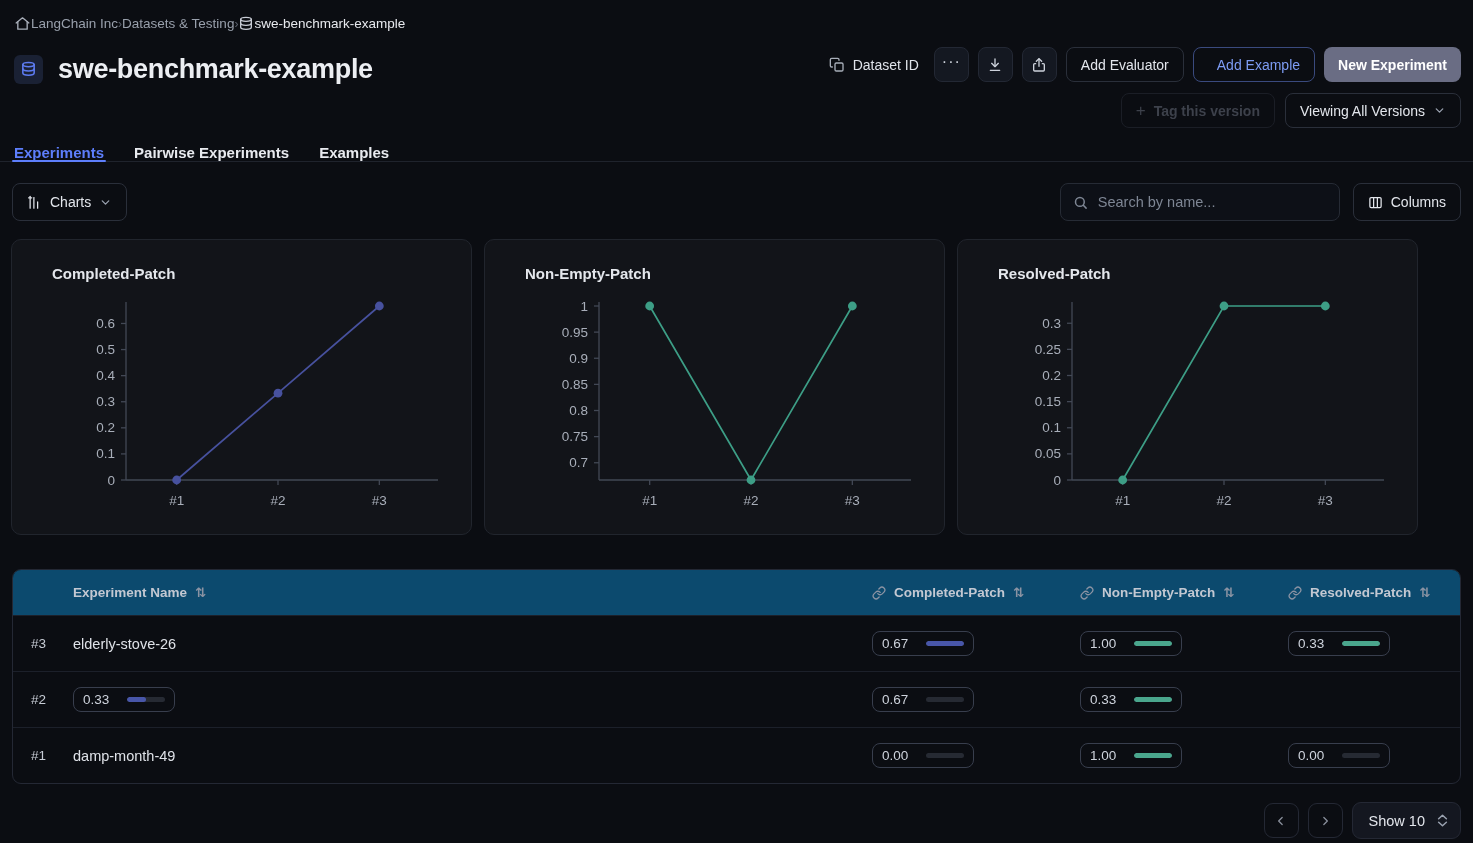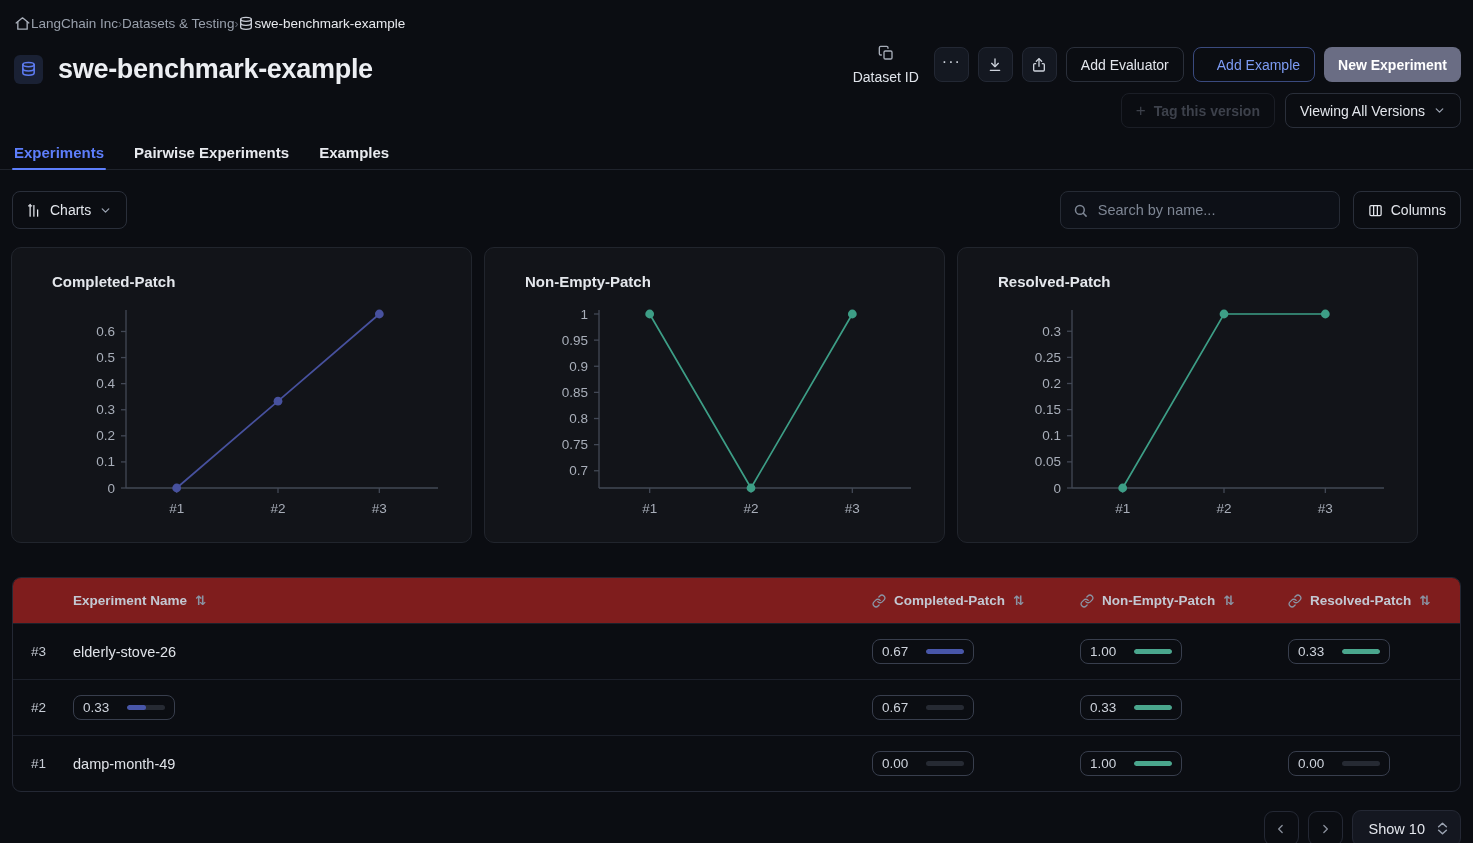--- a/index.html
+++ b/index.html
@@ -23,34 +23,34 @@
   .header-zone { display:flex; justify-content:space-between; align-items:flex-start; padding:6px 12px 0 14px; }
   .title-block { display:flex; align-items:center; gap:15px; margin-top:14px; }
   .title-iconbox { width:29px; height:29px; border-radius:6px; background:#1a2134; display:flex; align-items:center; justify-content:center; color:#5d7bf0; }
   h1.page-title { font-size:27px; font-weight:700; letter-spacing:-.3px; color:#eceef2; }
 
   .header-right { display:flex; flex-direction:column; align-items:flex-end; gap:11px; }
   .actions-row { display:flex; align-items:center; gap:9px; margin-top:7px; }
   .btn { display:inline-flex; align-items:center; justify-content:center; gap:8px; height:35px; border-radius:8px;
          border:1px solid #2a2f3a; background:transparent; color:#e3e6ec; font-size:14px; font-weight:500;
          font-family:"Liberation Sans",sans-serif; padding:0 14px; cursor:pointer; white-space:nowrap; }
-  .btn-ghost { border:none; padding:0 6px; color:#dfe3ea;flex-direction:column; }
+  .btn-ghost { border:none; padding:0 6px; color:#dfe3ea; }
   .btn-icon { width:35px; height:35px; padding:0; background:#141821; border:1px solid #232834; color:#cdd2db; }
   .btn-outline-blue { border-color:#3a4a7e; color:#7d9cf4; font-weight:400;padding-left:23px; }
   .btn-solid { background:#6a6d84; border:none; color:#ffffff; font-weight:700; }
   .ellipsis-glyph { font-size:16px; letter-spacing:1px; color:#cdd2db; margin-top:-6px; }
 
   .version-row { display:flex; align-items:center; gap:10px; }
   .btn-disabled { border-color:#1b1e26; color:#3d414b; cursor:default; font-weight:600; }
   .btn-disabled .plus-glyph { font-size:17px; font-weight:400; color:#3d414b; }
   .chev { color:#9aa2b0; }
 
   
   .tabs { display:flex; gap:30px; padding:16px 14px 0 14px; border-bottom:1px solid #1f232c; }
-  .tab { font-size:15px; font-weight:700; color:#e8eaef; padding-bottom:8px; cursor:pointer; position:relative; }
+  .tab { font-size:15px; font-weight:700; color:#e8eaef; padding-bottom:0; cursor:pointer; position:relative; }
   .tab.active { color:#5d7efb; }
   .tab.active::after { content:""; position:absolute; left:-2px; right:-2px; bottom:-1px; height:2.5px; background:#5d7efb; border-radius:2px; }
 
   
   .toolbar { display:flex; justify-content:space-between; align-items:center; padding:21px 12px 0 12px; }
   .toolbar-right { display:flex; align-items:center; gap:13px; }
   .search-box { display:flex; align-items:center; gap:10px; width:280px; height:38px; border:1px solid #262b35;
                 border-radius:8px; padding:0 12px; color:#7e8694; background:#0d1017; }
   .search-box input { flex:1; background:transparent; border:none; outline:none; color:#e3e6ec;
                       font-family:"Liberation Sans",sans-serif; font-size:14.5px; }
@@ -58,21 +58,21 @@
   .btn-38 { height:38px; }
 
   
   .charts-row { display:flex; gap:12px; padding:18px 12px 0 11px; }
   .chart-card { width:461px; height:296px; background:#121419; border:1px solid #21252d; border-radius:10px; }
   .chart-title { font-size:15px; font-weight:700; color:#e4e7ec; padding:25px 0 0 40px; }
 
   
   .table-wrap { margin:34px 12px 0 12px; border:1px solid #242834; border-radius:9px; overflow:hidden; }
   .t-grid { display:grid; grid-template-columns:60px 1fr 208px 208px 172px; align-items:center; }
-  .t-head { background:#7f1d1d; height:45px; font-size:13.5px; font-weight:700; color:#c3c8d2; }
+  .t-head { background:#0c4a6e; height:45px; font-size:13.5px; font-weight:700; color:#c3c8d2; }
   .t-row { height:56px; border-top:1px solid #1c202a; font-size:14.5px; color:#dfe2e8; cursor:pointer; background:transparent; }
   .cell-check { padding-left:18px; }
   .checkbox { width:16px; height:16px; border-radius:4px; background:#30343f; cursor:pointer; }
   .head-cell { display:flex; align-items:center; gap:8px; }
   .link-icon { color:#8a93a3; display:flex; }
   .sort-icon { color:#8a93a3; font-size:13px; cursor:pointer; font-family:"DejaVu Sans",sans-serif; }
   .row-num { padding-left:18px; color:#c7ccd5; font-size:13.5px; }
   .metric-pill { display:inline-flex; align-items:center; gap:18px; border:1px solid #383e4d; border-radius:8px;
                  padding:4px 9px 4px 9px; font-size:13.5px; color:#ced3dc; }
   .pill-bar { width:38px; height:5px; border-radius:3px; background:#262a33; overflow:hidden; }

